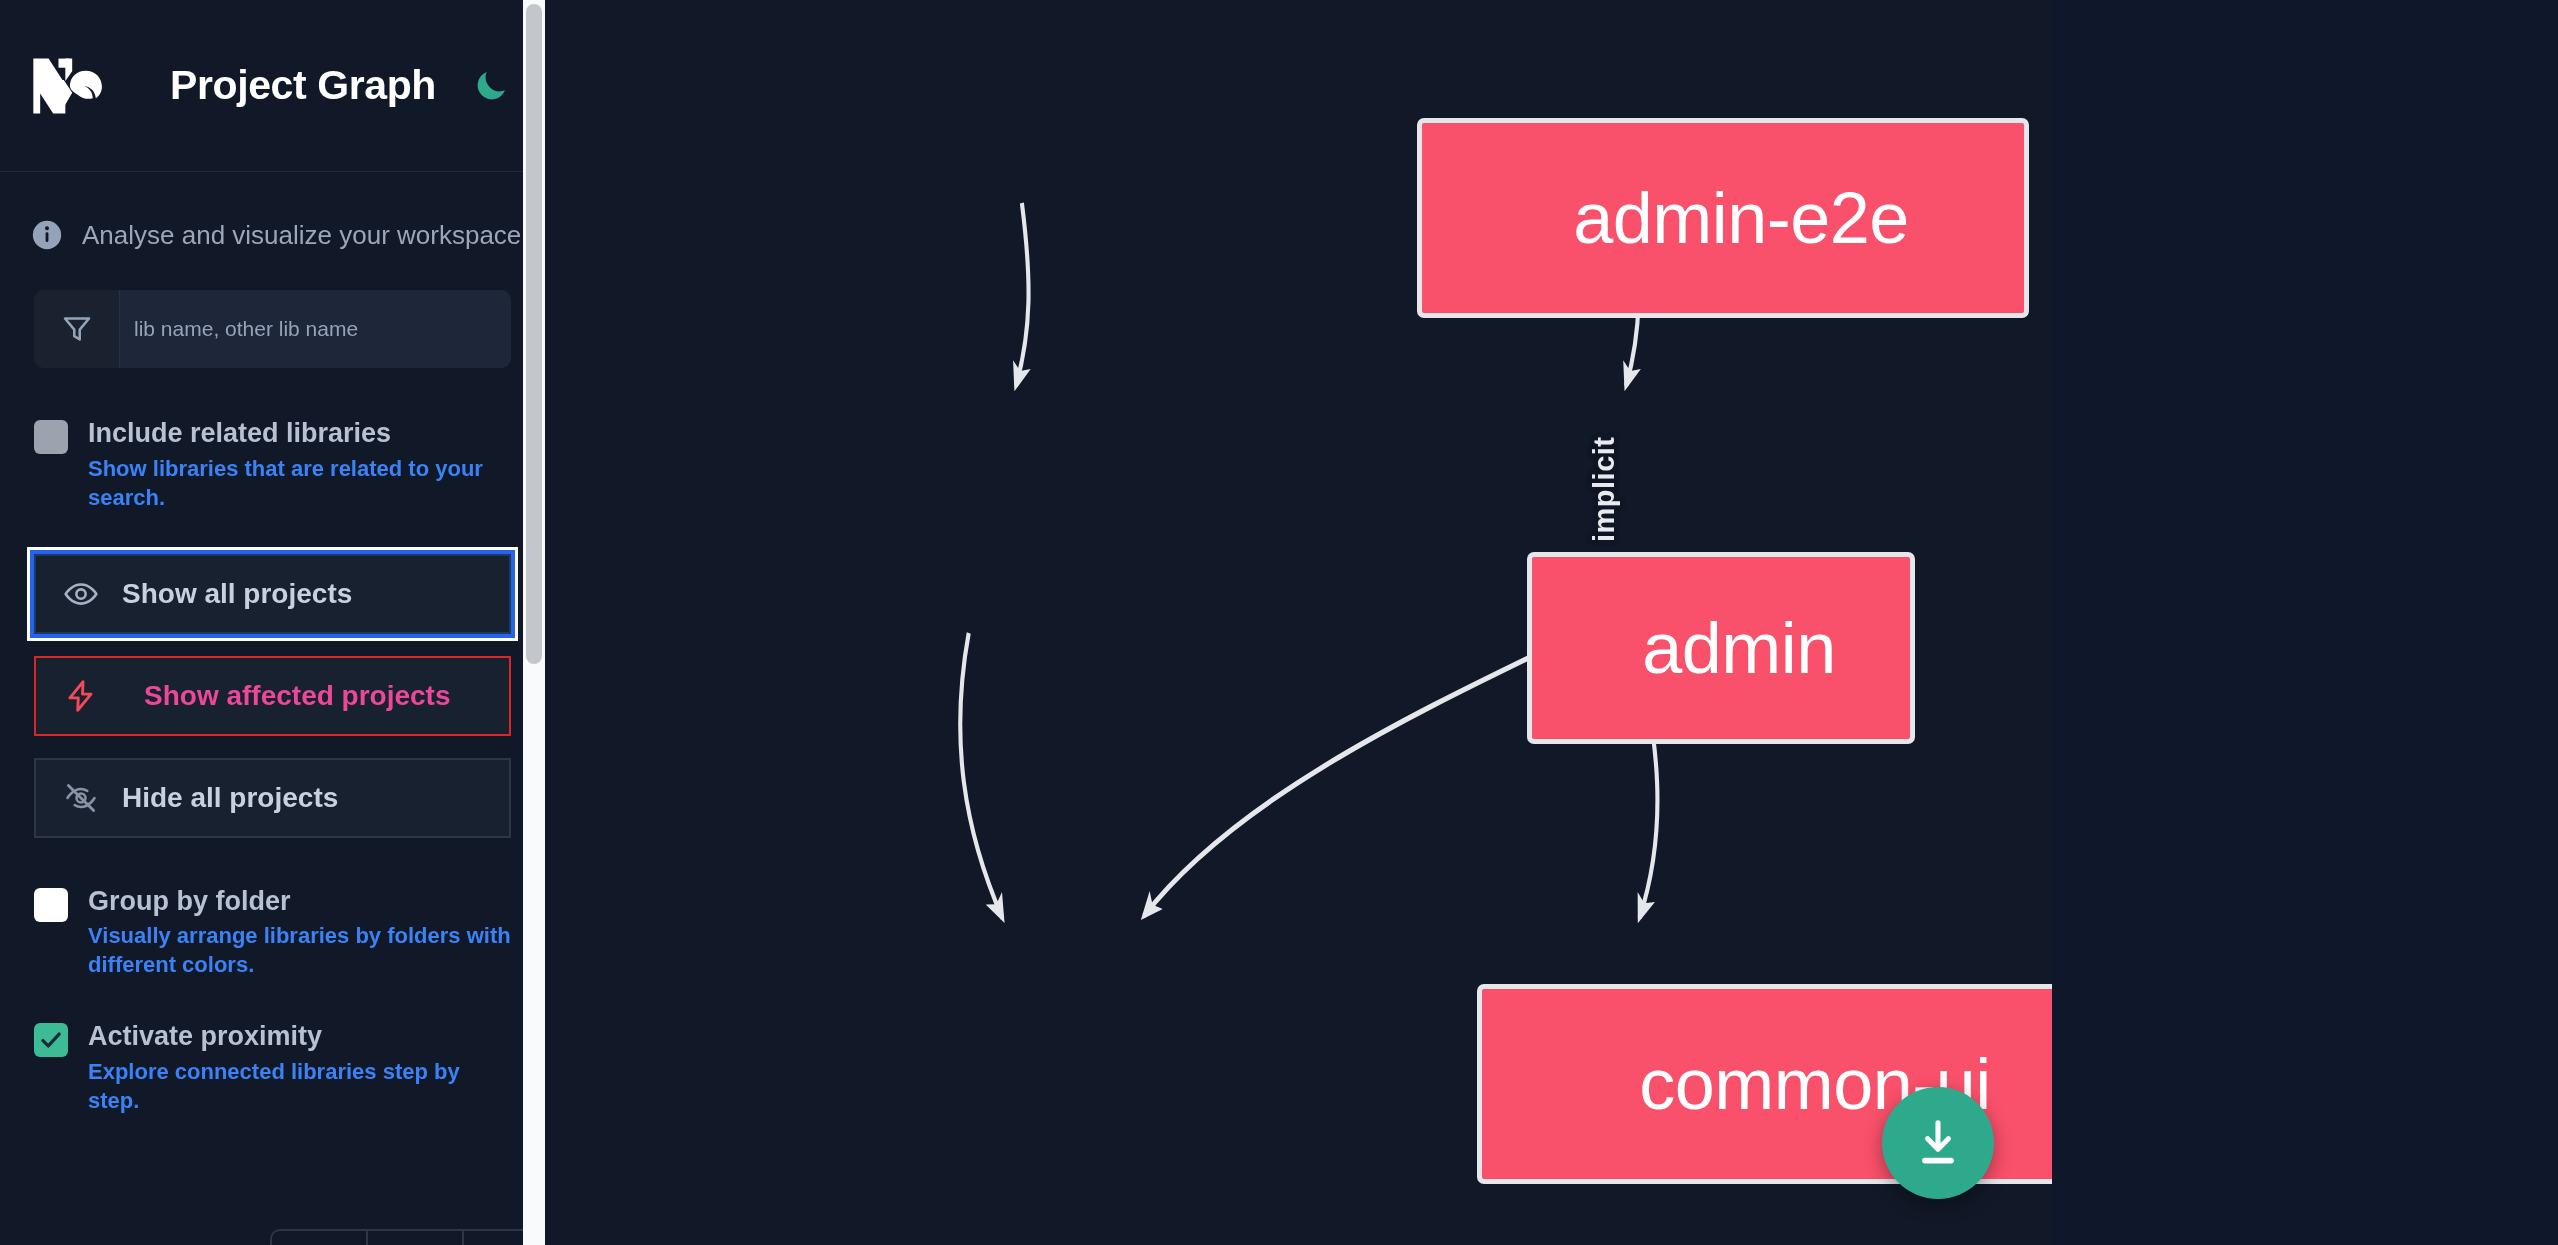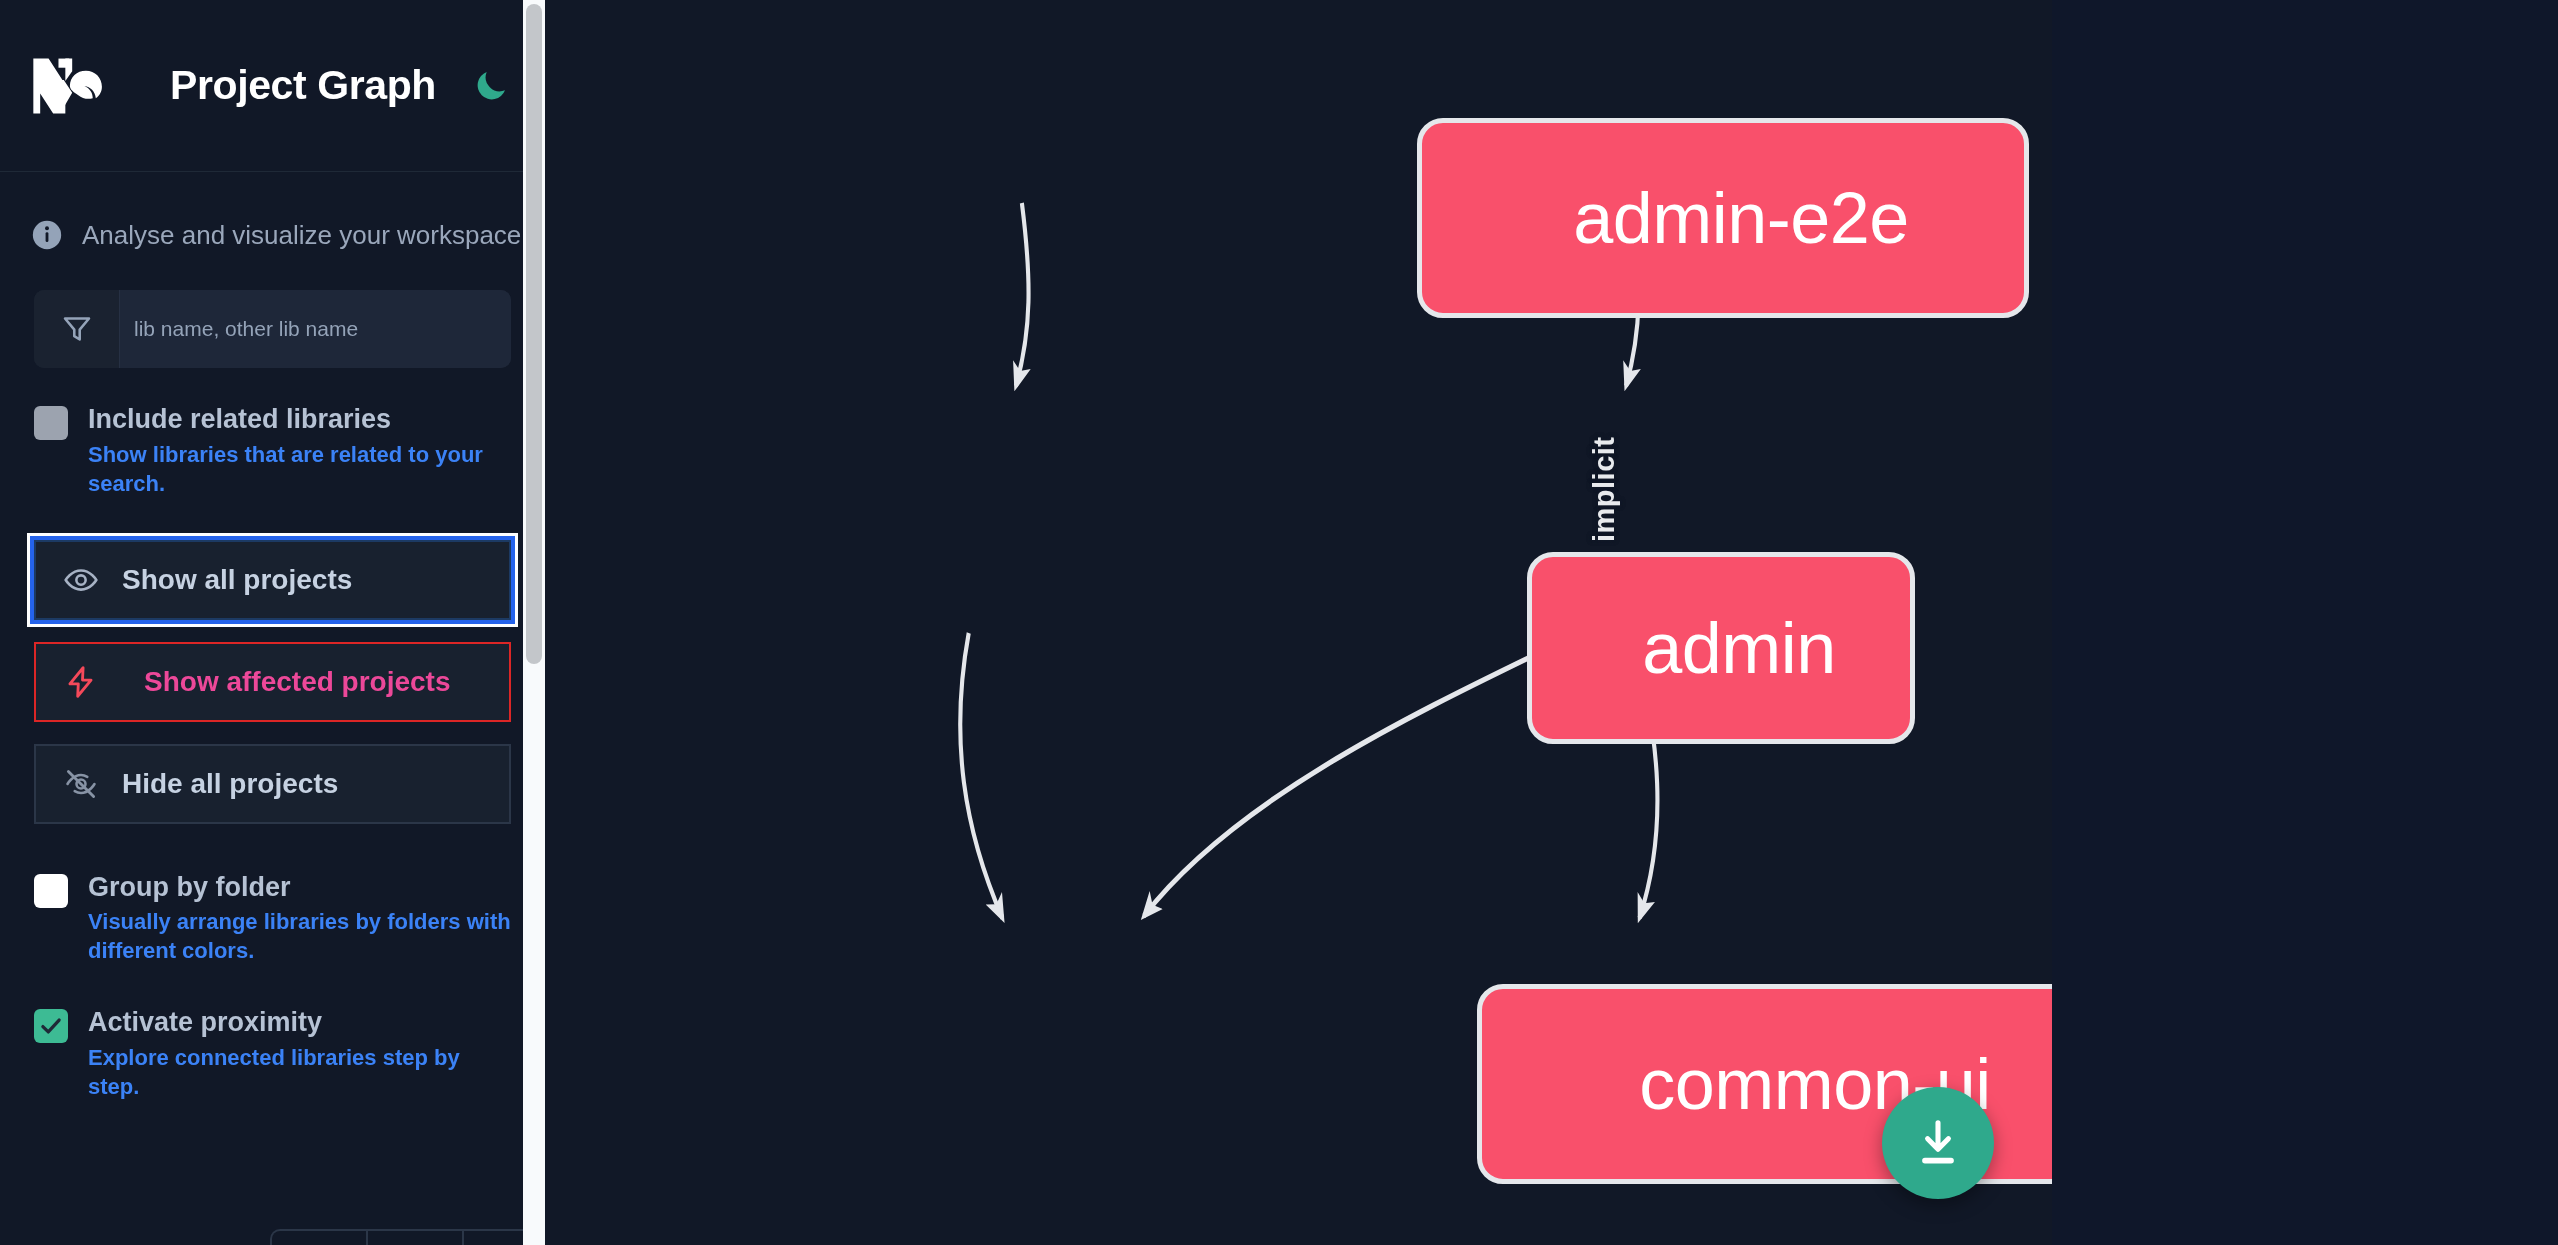--- a/index.html
+++ b/index.html
@@ -102,21 +102,21 @@
     color: #cbd5e1;
     font-size: 21px;
     font-family: "Liberation Sans", sans-serif;
     padding: 0 14px 0 14px;
   }
   .search-input::placeholder { color: #94a3b8; }
 
   .check-row {
     display: flex;
     padding: 0 34px;
-    margin-top: 34px;
+    margin-top: 48px;
     gap: 20px;
   }
   .check-row.tight { margin-top: 30px; }
   .cbox {
     width: 34px; height: 34px;
     flex: 0 0 34px;
     border-radius: 6px;
     margin-top: 4px;
     position: relative;
   }
@@ -207,21 +207,21 @@
     flex: 1 1 auto;
     height: 1245px;
     background: #111827;
     overflow: hidden;
   }
   .gnode {
     position: absolute;
     display: flex;
     align-items: center;
     justify-content: center;
-    border-radius: 26px;
+    border-radius: 7px;
     border: 5px solid #e5e7eb;
     color: #ffffff;
     font-size: 72px;
     font-weight: 400;
     letter-spacing: -0.5px;
     cursor: pointer;
     white-space: nowrap;
     padding-left: 36px;
   }
   .gnode.pink { background: #f9506b; }

